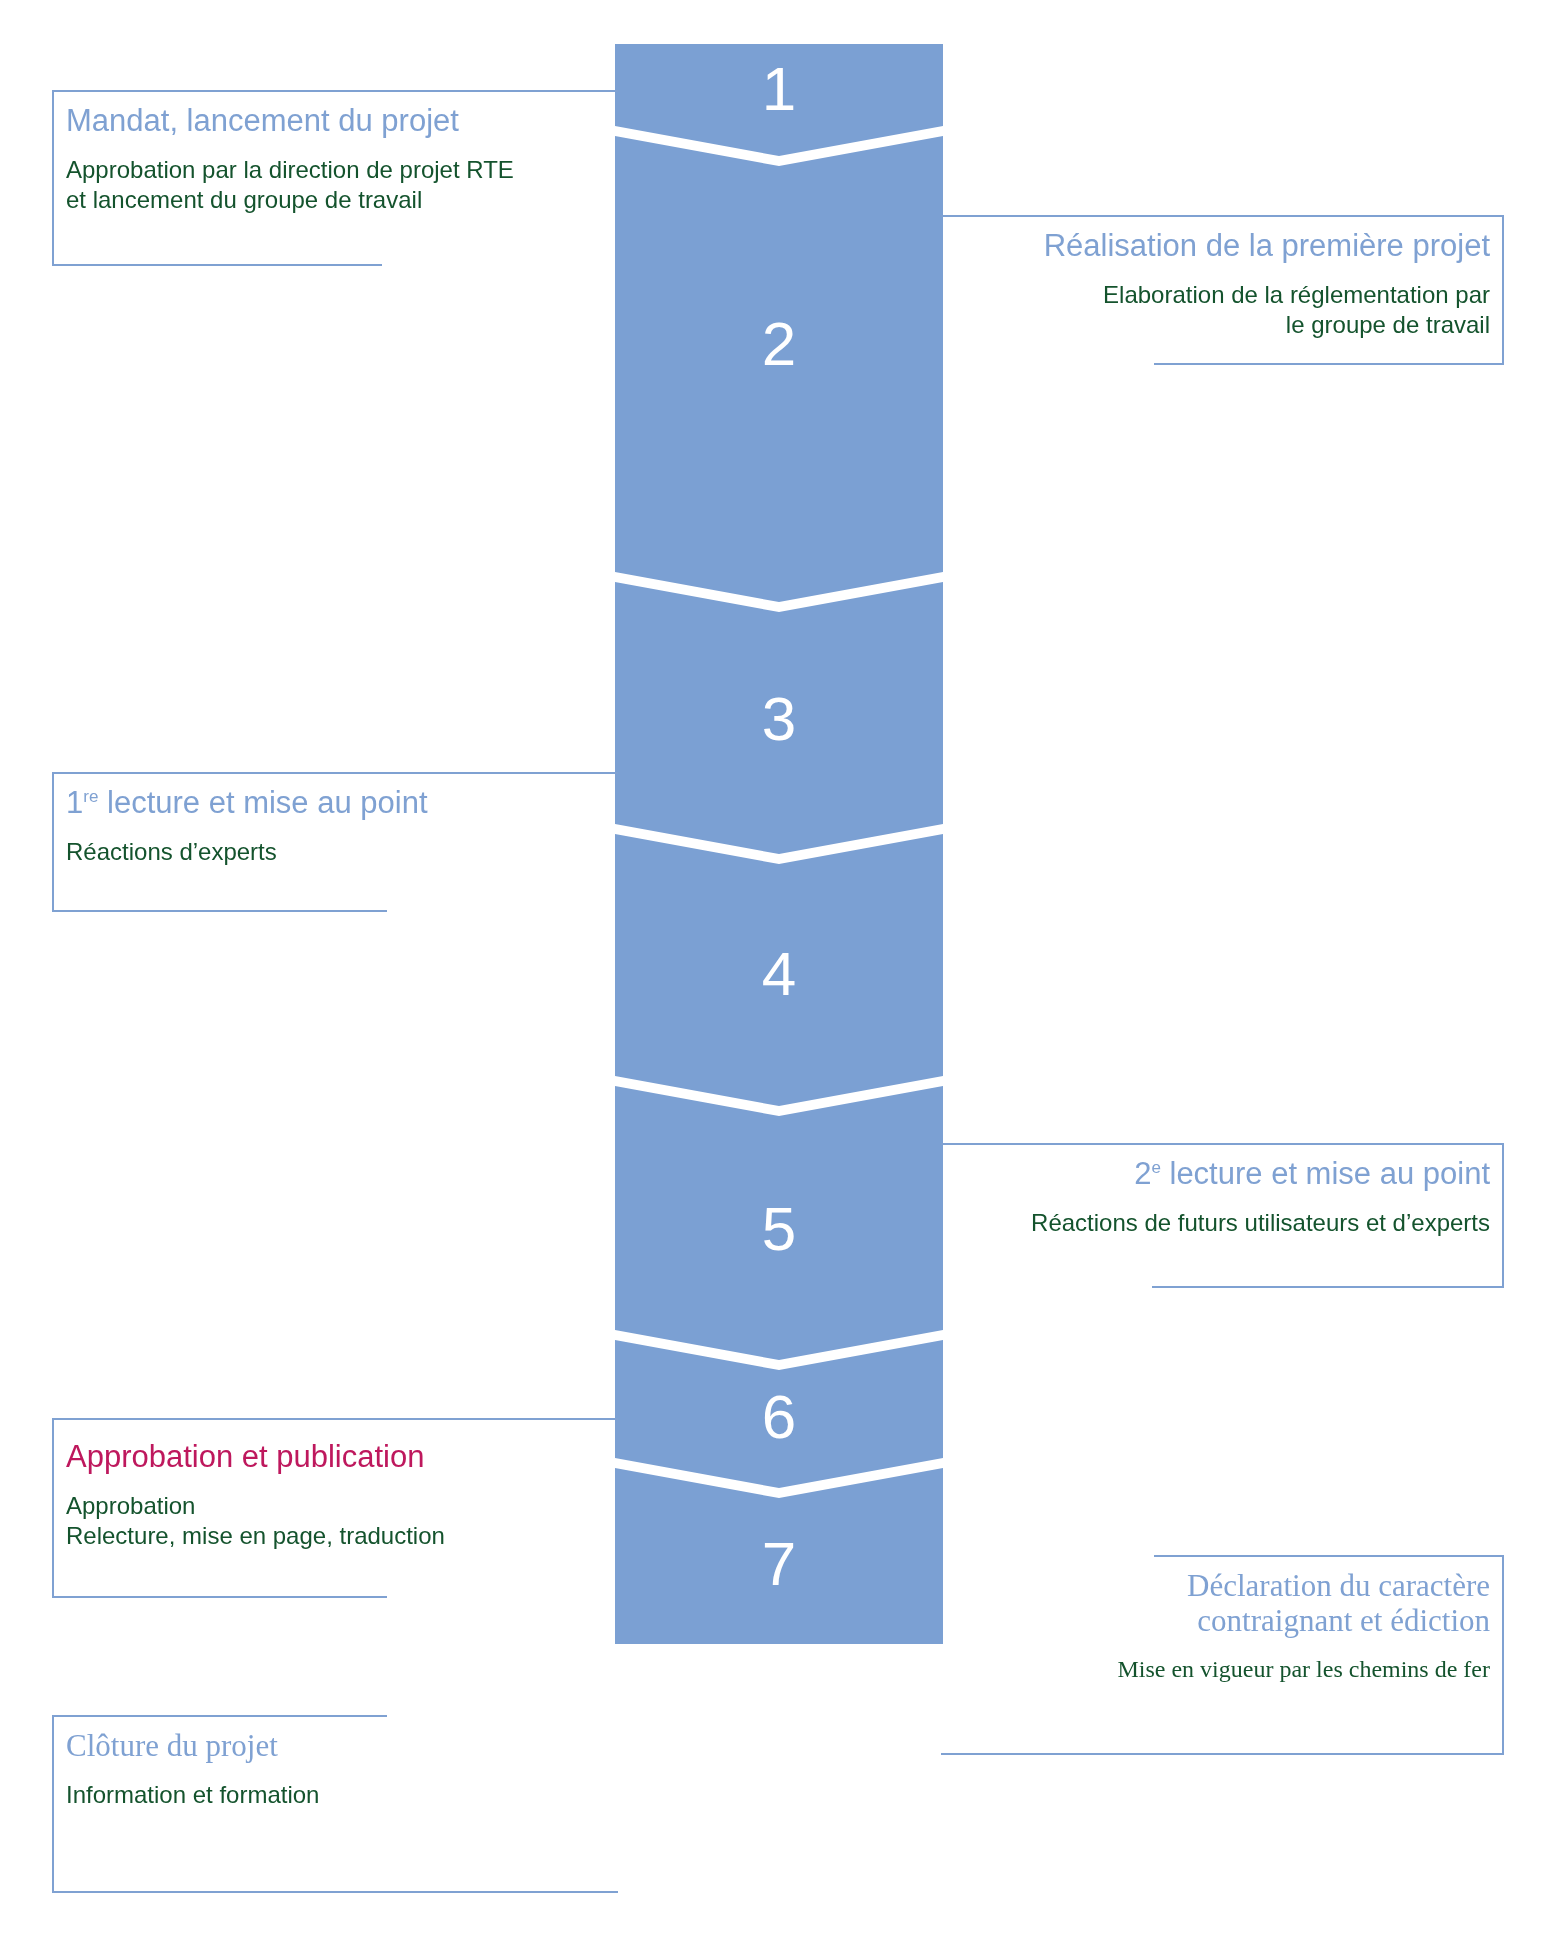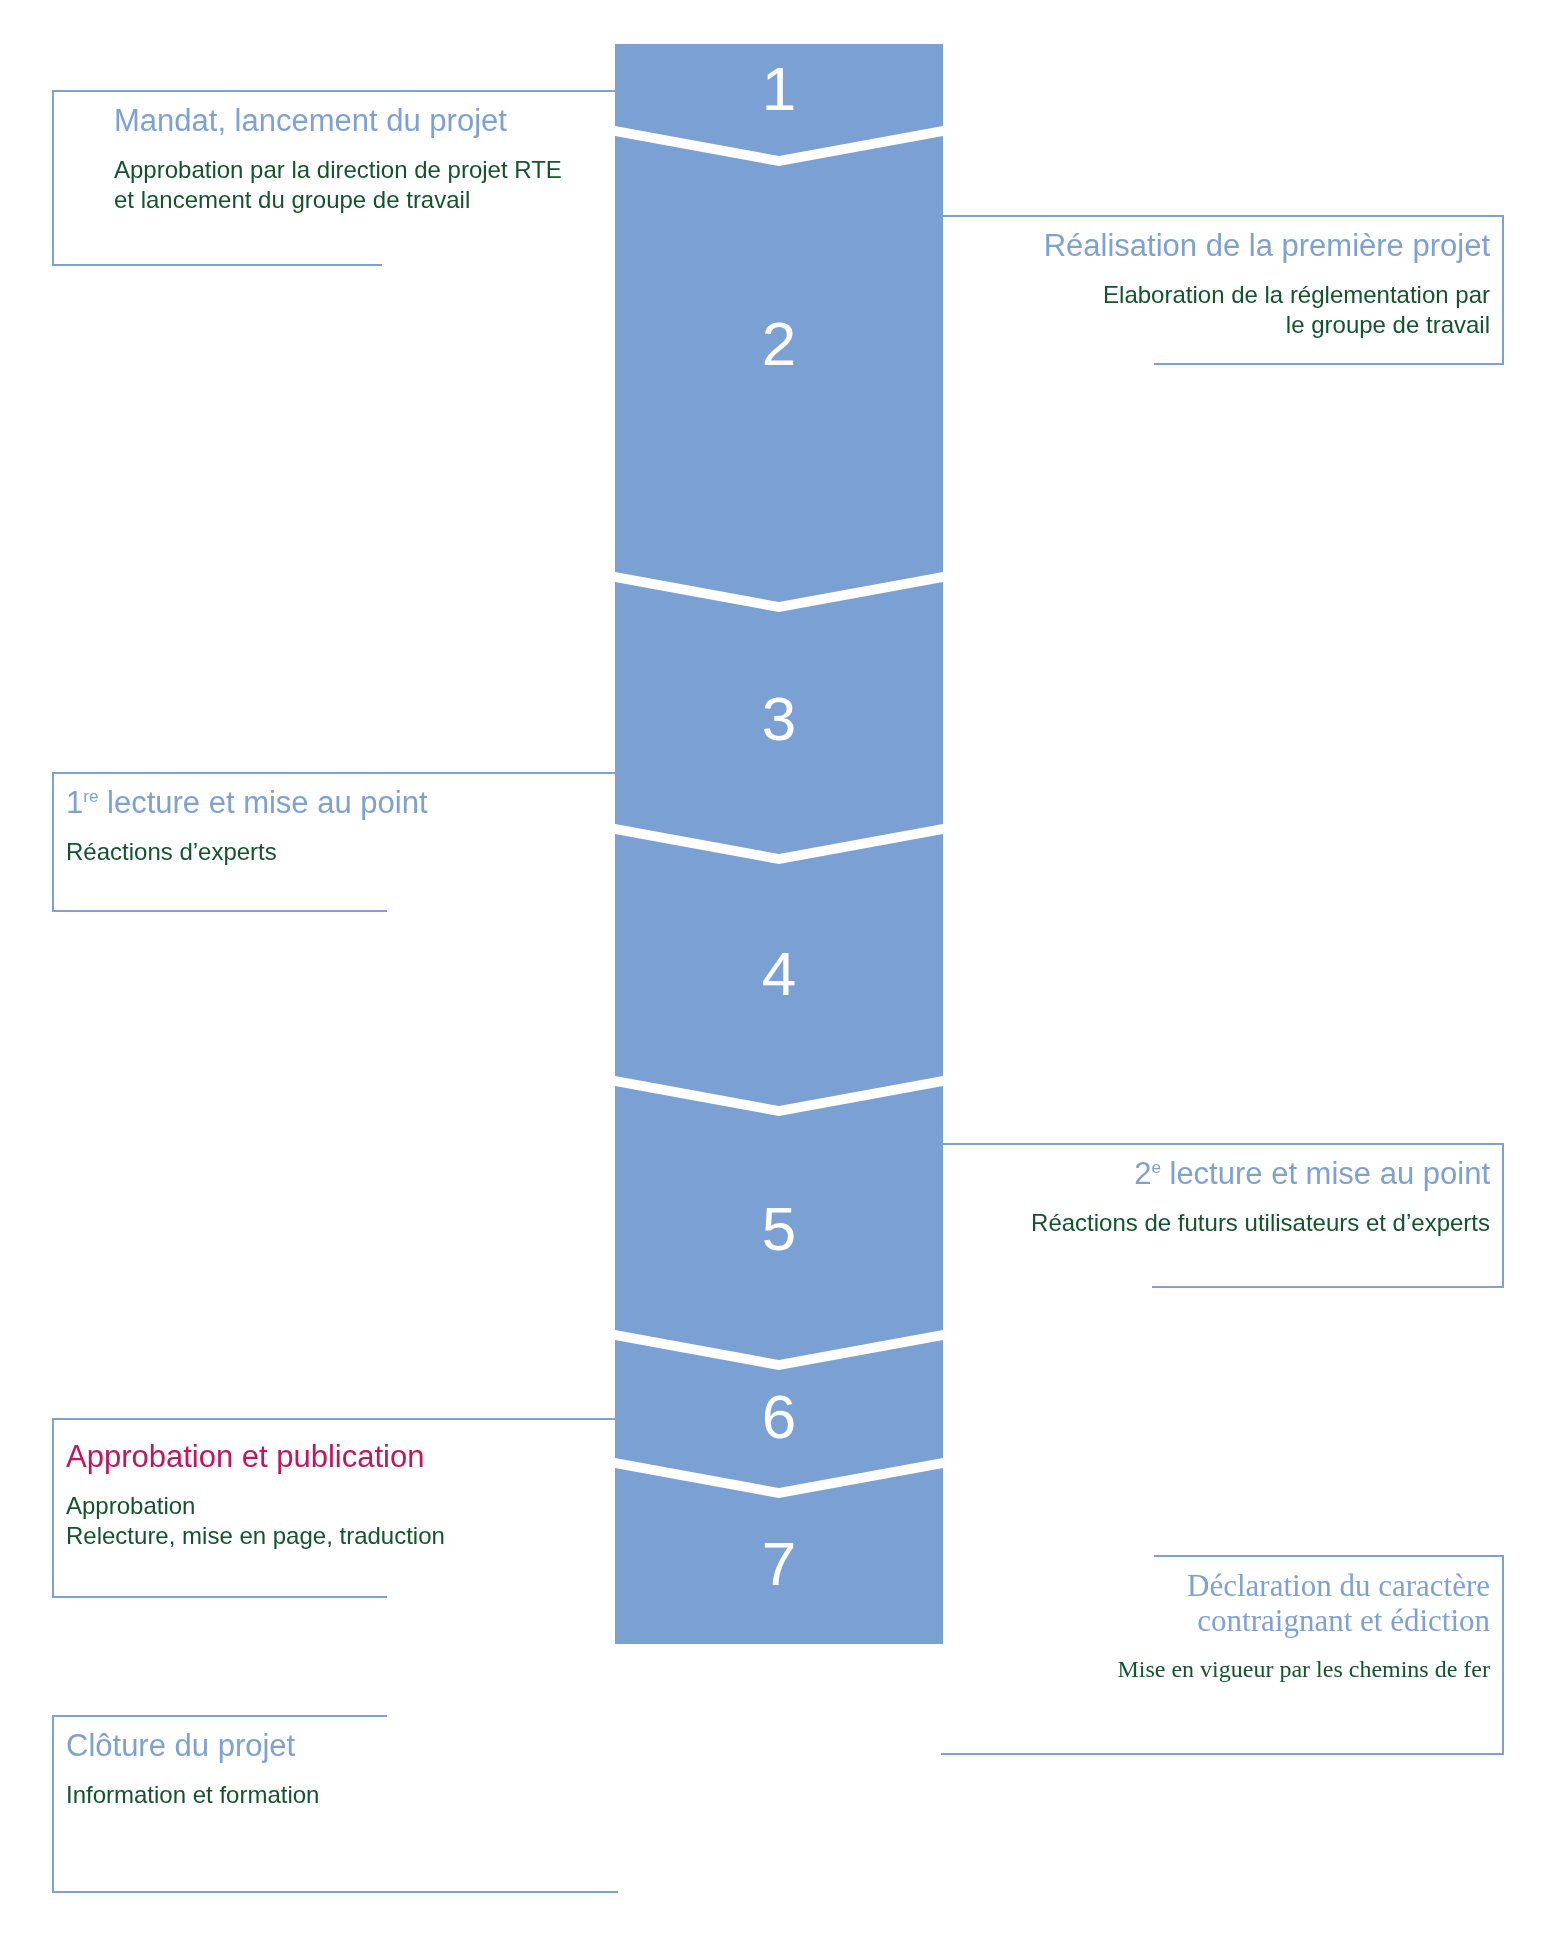--- a/index.html
+++ b/index.html
@@ -96,21 +96,21 @@
   .callout.left .desc { text-align: left; }
 
   
   .callout.right .rule-side { right: 0; }
   .callout.right .rule-top { right: 0; top: 0; }
   .callout.right .rule-bottom { right: 0; bottom: 0; }
   .callout.right .title,
   .callout.right .desc { text-align: right; }
 
   
-  #callout-1 { left: 52px;  top: 90px;   width: 548px;  height: 176px; padding-left: 48px; }
+  #callout-1 { left: 52px;  top: 90px;   width: 548px;  height: 176px; }
   #callout-1 .rule-top    { width: 548px; }
   #callout-1 .rule-bottom { width: 330px; }
 
   #callout-2 { left: 960px; top: 215px;  width: 544px;  height: 150px; }
   #callout-2 .rule-top    { width: 544px; }
   #callout-2 .rule-bottom { width: 350px; }
 
   #callout-3 { left: 52px;  top: 772px;  width: 548px;  height: 140px; }
   #callout-3 .rule-top    { width: 548px; }
   #callout-3 .rule-bottom { width: 335px; }
@@ -240,18 +240,18 @@
 contraignant et édiction</h2>
       <p class="desc">Mise en vigueur par les chemins de fer</p>
     </div>
   </div>
 
   <div class="callout left" id="callout-7">
     <div class="rule-top" style="background: rgb(127, 161, 210);"></div>
     <div class="rule-side" style="background: rgb(127, 161, 210);"></div>
     <div class="rule-bottom" style="background: rgb(127, 161, 210);"></div>
     <div class="body">
-      <h2 class="title" style="color: rgb(127, 161, 210);">Clôture du projet</h2>
+      <h2 class="title" style="color: rgb(127, 161, 210); font-family: Liberation Serif, serif;">Clôture du projet</h2>
       <p class="desc">Information et formation</p>
     </div>
   </div>
 
 </div>
 
 </body></html>

